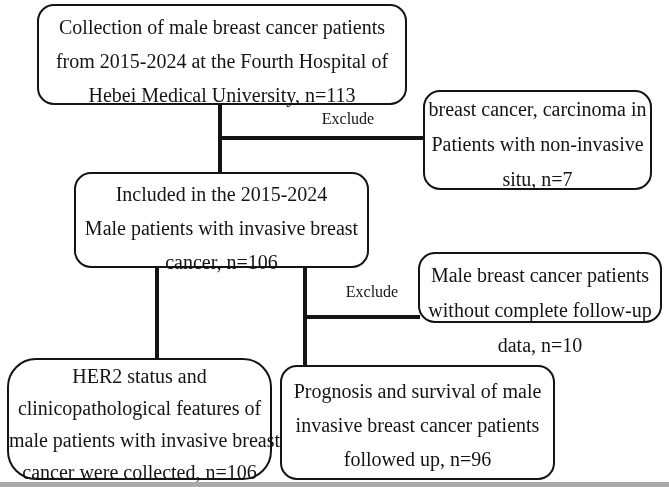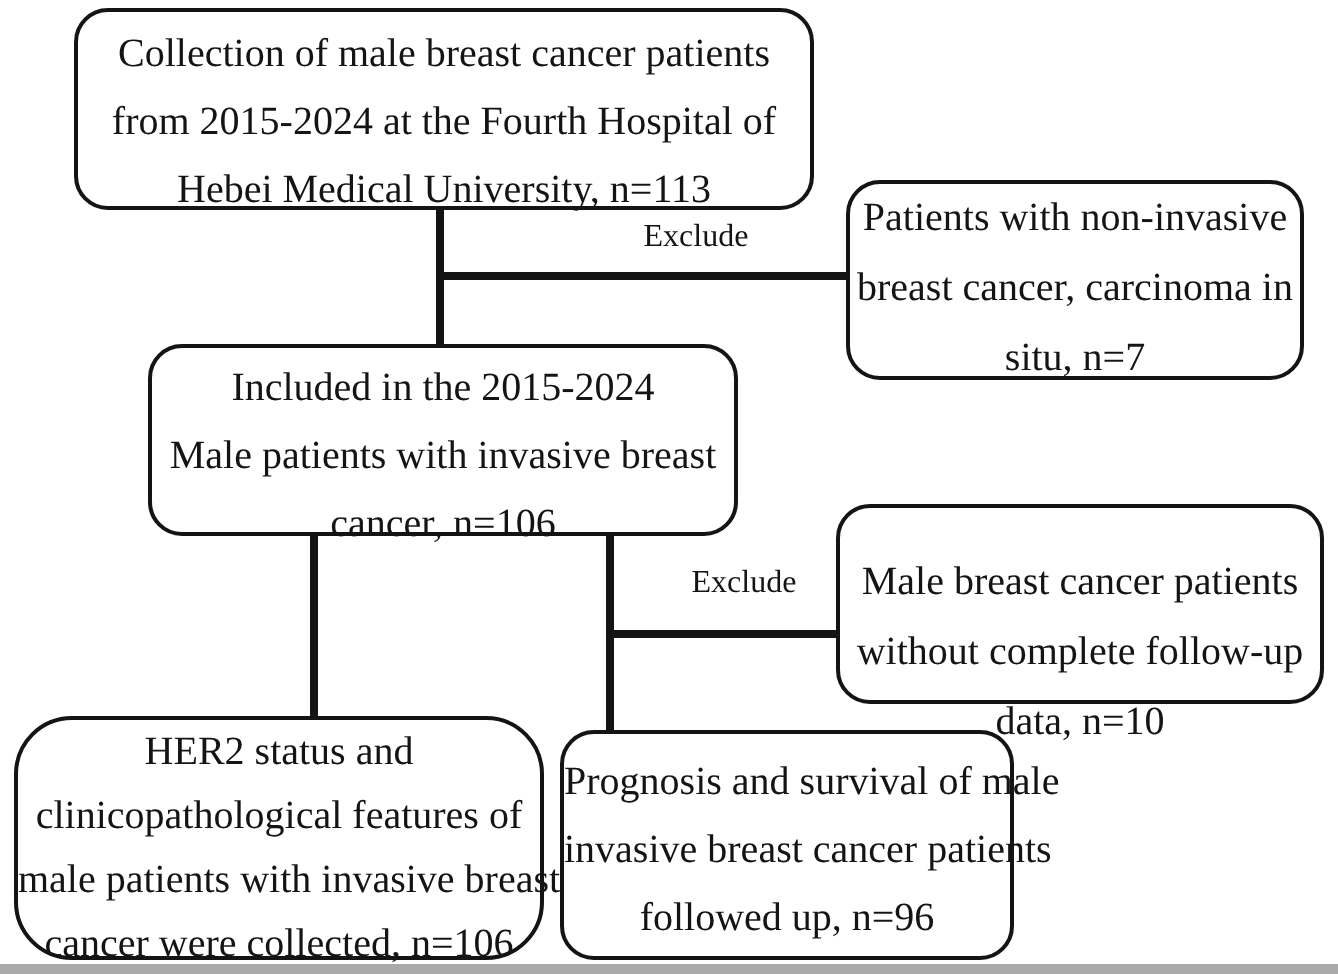--- a/index.html
+++ b/index.html
@@ -39,25 +39,25 @@
     text-align: center;
     white-space: nowrap;
   }
   
   #node-collection   { left: 37px;  top: 4px;   width: 370px; height: 101px; padding-top: 4px; }
   #node-collection .line { line-height: 34px; }
   #node-noninvasive  { left: 423px; top: 90px;  width: 229px; height: 100px; padding-top: 0px; }
   #node-noninvasive .line { line-height: 35px; }
   #node-included     { left: 74px;  top: 172px; width: 295px; height: 96px;  padding-top: 3px; }
   #node-included .line { line-height: 34px; }
-  #node-followup-excluded { left: 418px; top: 252px; width: 244px; height: 100px; padding-top: 20px; }
+  #node-followup-excluded { left: 418px; top: 252px; width: 244px; height: 71px; padding-top: 4px; }
   #node-followup-excluded .line { line-height: 35px; }
   #node-her2         { left: 7px;   top: 358px; width: 265px; height: 122px; padding-top: 0px; border-radius: 29px; }
   #node-her2 .line { line-height: 32px; }
-  #node-prognosis    { left: 280px; top: 365px; width: 227px; height: 115px; padding-top: 7px; }
+  #node-prognosis    { left: 280px; top: 365px; width: 275px; height: 115px; padding-top: 7px; }
   #node-prognosis .line { line-height: 34px; }
   
   #conn-top-down     { left: 218px; top: 105px; width: 4px;   height: 69px; }
   #conn-exclude1     { left: 218px; top: 136px; width: 207px; height: 4px; }
   #conn-mid-left     { left: 155px; top: 266px; width: 4px;   height: 94px; }
   #conn-mid-right    { left: 303px; top: 266px; width: 4px;   height: 101px; }
   #conn-exclude2     { left: 303px; top: 315px; width: 117px; height: 4px; }
   #label-exclude1    { left: 298px; top: 110px; width: 100px; }
   #label-exclude2    { left: 322px; top: 283px; width: 100px; }
   .bottom-edge {
@@ -81,22 +81,22 @@
   <div class="edge-label" id="label-exclude1">Exclude</div>
   <div class="edge-label" id="label-exclude2">Exclude</div>
 
   <div class="box" id="node-collection">
     <span class="line">Collection of male breast cancer patients</span>
     <span class="line">from 2015-2024 at the Fourth Hospital of</span>
     <span class="line">Hebei Medical University, n=113</span>
   </div>
 
   <div class="box" id="node-noninvasive">
+    <span class="line">breast cancer, carcinoma in</span>
     <span class="line">Patients with non-invasive</span>
-    <span class="line">breast cancer, carcinoma in</span>
     <span class="line">situ, n=7</span>
   </div>
 
   <div class="box" id="node-included">
     <span class="line">Included in the 2015-2024</span>
     <span class="line">Male patients with invasive breast</span>
     <span class="line">cancer, n=106</span>
   </div>
 
   <div class="box" id="node-followup-excluded">

